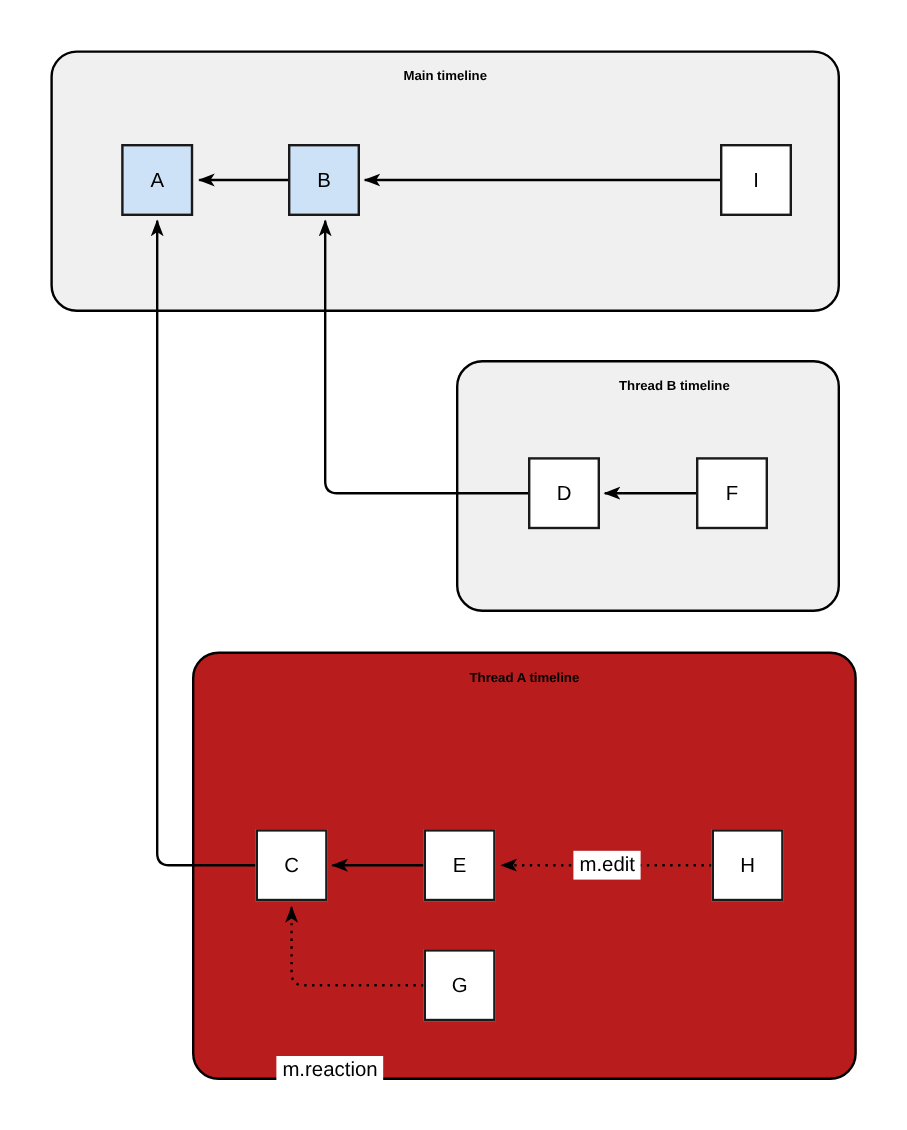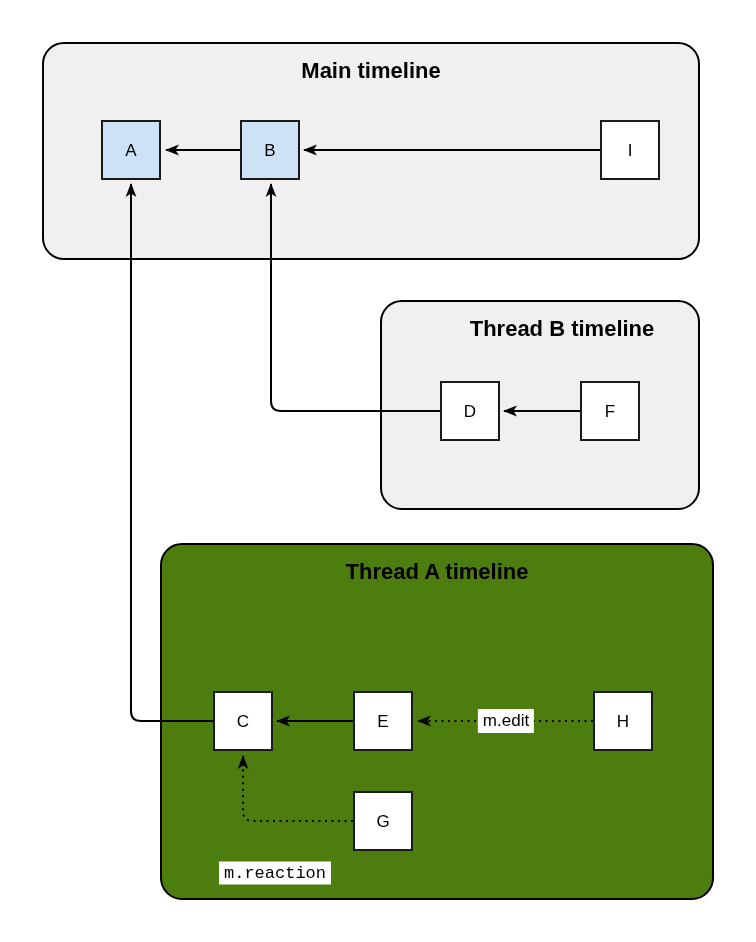--- a/index.html
+++ b/index.html
@@ -11,21 +11,21 @@
 
   
   .container{
     position:absolute;border:2px solid #000;border-radius:22px;
     box-sizing:border-box;background:#f0f0f0;z-index:1;
   }
   #container-main{left:42px;top:42px;width:658px;height:218px;}
   #container-threadB{left:380px;top:300px;width:320px;height:210px;}
   #container-threadA{left:160px;top:543px;width:554px;height:357px;}
   .container-title{
-    text-align:center;font-weight:bold;font-size:22px;padding-top:14px;
+    text-align:center;font-weight:bold;font-size:11px;padding-top:14px;
   }
 
   
   svg.edges{position:absolute;left:0;top:0;z-index:2;}
   .edge{fill:none;stroke:#000;stroke-width:2;}
   .edge.dotted{stroke-dasharray:2 4.5;}
 
   
   .node{
     position:absolute;width:60px;height:60px;box-sizing:border-box;
@@ -42,36 +42,36 @@
   #node-E{left:353px;top:691px;}
   #node-H{left:593px;top:691px;}
   #node-G{left:353px;top:791px;}
 
   
   .edge-label{
     position:absolute;z-index:4;background:#ffffff;font-size:17px;
     padding:2px 5px;transform:translate(-50%,-50%);white-space:nowrap;
   }
   #label-medit{left:506px;top:721px;}
-  #label-mreaction{left:275px;top:873px;font-family:Liberation Mono, monospace;}
+  #label-mreaction{left:275px;top:892px;}
 </style>
 </head>
 <body>
 
 <div class="canvas">
 
   <div class="container" id="container-main" style="background: rgb(240, 240, 240); border-color: rgb(0, 0, 0);">
     <div class="container-title">Main timeline</div>
   </div>
 
   <div class="container" id="container-threadB" style="background: rgb(240, 240, 240); border-color: rgb(0, 0, 0); padding-left: 44px;">
     <div class="container-title">Thread B timeline</div>
   </div>
 
-  <div class="container" id="container-threadA" style="background: #4d7c0f; border-color: rgb(0, 0, 0);">
+  <div class="container" id="container-threadA" style="background: #b91c1c; border-color: rgb(0, 0, 0);">
     <div class="container-title">Thread A timeline</div>
   </div>
 
   <svg class="edges" width="756" height="942" viewBox="0 0 756 942">
     <defs>
       <marker id="arrow" markerWidth="15" markerHeight="13" refX="13" refY="6" orient="auto" markerUnits="userSpaceOnUse">
         <path d="M0,0.6 L14,6 L0,11.4 L3.6,6 Z" fill="#000"></path>
       </marker>
     </defs>
     <path class="edge solid" d="M240,150 L166,150" marker-end="url(#arrow)"></path>

